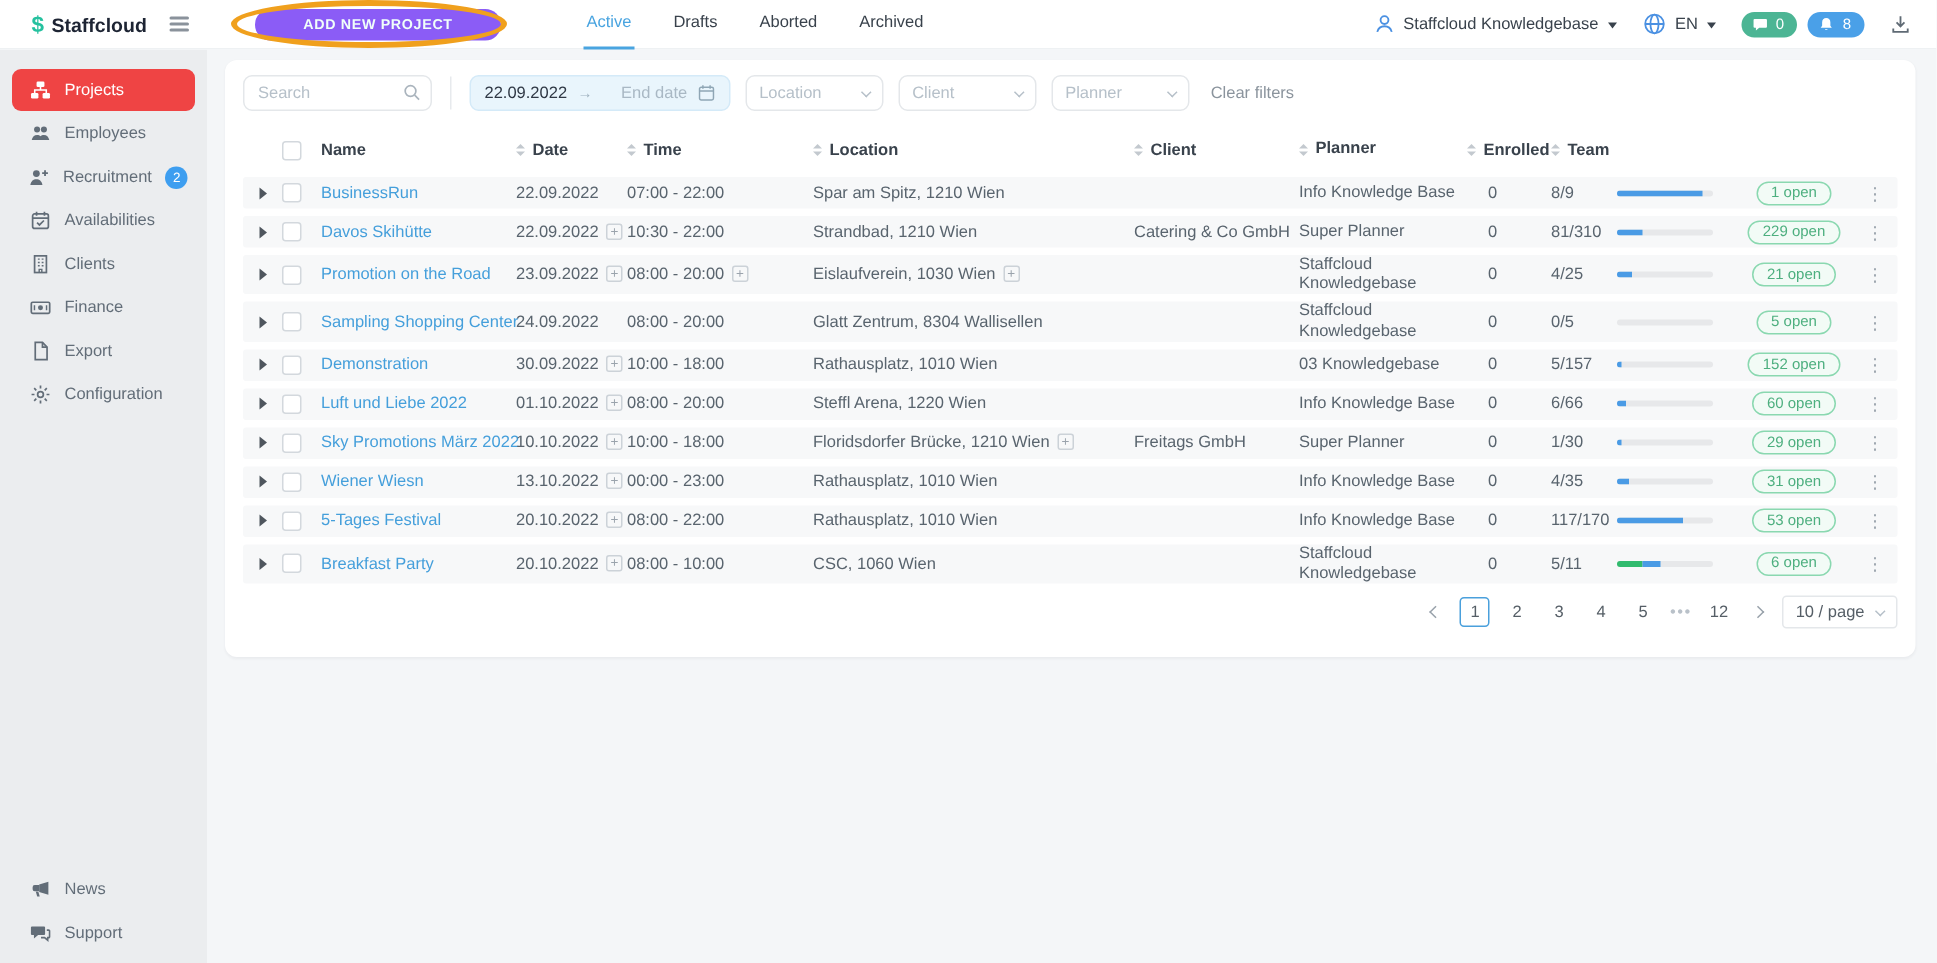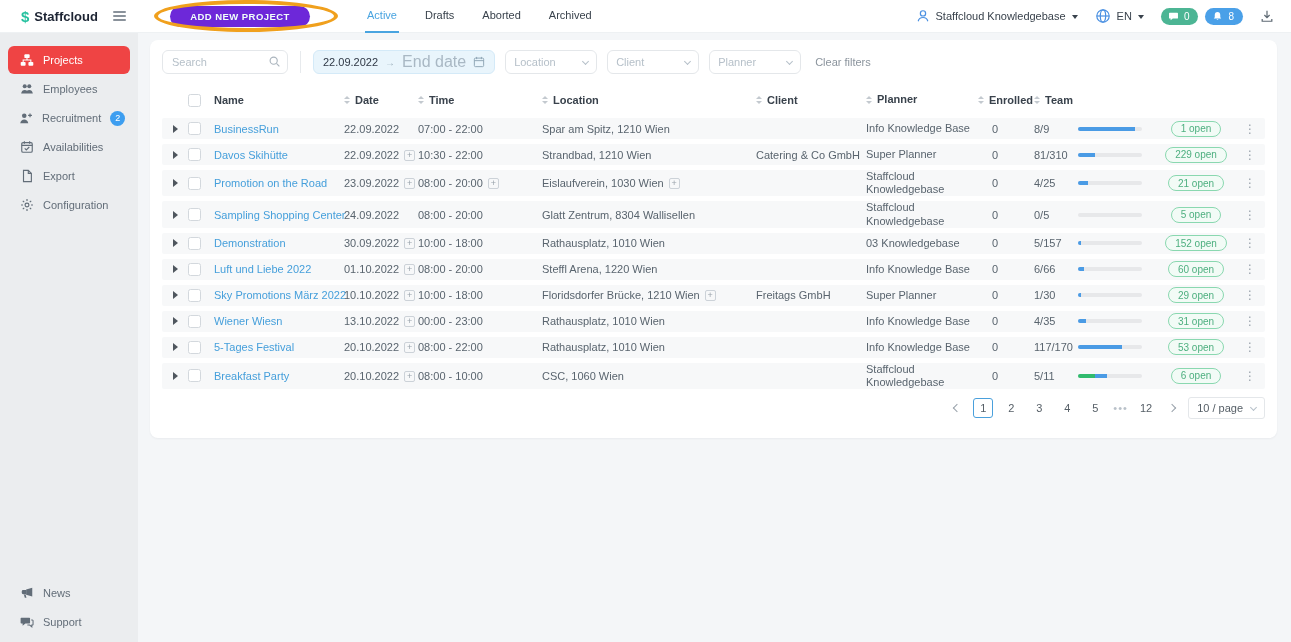--- a/index.html
+++ b/index.html
@@ -11,21 +11,21 @@
   }
   
   .topbar { position:absolute; top:0; left:0; right:0; height:33px; background:#fff;
     display:flex; align-items:center; border-bottom:1px solid #eef1f3; z-index:5; }
   .brand { width:138px; display:flex; align-items:center; padding:0 12px 0 21px; flex-shrink:0; }
   .brand-mark { color:#25c19f; font-weight:700; font-size:15px; margin-right:5px; }
   .brand-name { font-size:13px; font-weight:700; color:#1d2433; }
   .burger { margin-left:auto; display:flex; flex-direction:column; gap:2.5px; cursor:pointer; padding:3px 0; }
   .burger span { display:block; width:13px; height:1.6px; background:#8a929b; border-radius:1px; }
   .addwrap { position:relative; margin-left:32px; }
-  .add-btn { width:140px; height:21px; border:none; border-radius:11px; background:#6d28d9;
+  .add-btn { width:164px; height:21px; border:none; border-radius:11px; background:#8b5cf6;
     color:#f0fffa; font-size:9.5px; font-weight:700; letter-spacing:.45px; cursor:pointer;
     font-family:"Liberation Sans","DejaVu Sans",sans-serif; }
   .ellipse { position:absolute; left:-16px; top:-6px; width:184px; height:32px;
     border:4.5px solid #f0a01d; border-radius:50%; pointer-events:none; }
   .tabs { display:flex; margin-left:55px; height:33px; }
   .tab { margin-right:24px; padding:0 2px; display:flex; align-items:center; font-size:11px;
     color:#39424c; border-bottom:2px solid transparent; cursor:pointer; }
   .tab.active { color:#49a4e0; border-bottom-color:#49a4e0; }
   .tb-right { margin-left:auto; display:flex; align-items:center; gap:17px; padding-right:17px; }
   .tb-user, .tb-lang { display:flex; align-items:center; gap:6px; font-size:11px; color:#39424c; cursor:pointer; }
@@ -58,21 +58,21 @@
   .search input { width:100%; height:24px; border:1px solid #e4e7ea; border-radius:6px;
     padding:0 24px 0 9px; font-size:11px; color:#39424c; background:#fff;
     font-family:"Liberation Sans","DejaVu Sans",sans-serif; }
   .search input::placeholder { color:#b6c0c9; }
   .mag { position:absolute; right:7px; top:5px; color:#aab4bd; }
   .vdiv { width:1px; height:22px; background:#e7eaed; margin:0 2px; flex-shrink:0; }
   .daterange { display:flex; align-items:center; gap:7px; height:24px; padding:0 9px;
     background:#e9f5fc; border:1px solid #d4eaf8; border-radius:6px; cursor:pointer; }
   .dval { font-size:11px; color:#2f3845; }
   .darrow { font-size:10px; color:#9fb2bf; }
-  .dend { font-size:16px; color:#a9b8c4; }
+  .dend { font-size:11px; color:#a9b8c4;margin-left:12px; }
   .cal { color:#8fa6b5; display:flex; }
   .select { width:92px; height:24px; border:1px solid #e4e7ea; border-radius:6px; background:#fff;
     display:flex; align-items:center; justify-content:space-between; padding:0 8px;
     font-size:11px; color:#b6c0c9; cursor:pointer; flex-shrink:0; }
   .chev { width:5px; height:5px; border-right:1.3px solid #b6c0c9; border-bottom:1.3px solid #b6c0c9;
     transform:rotate(45deg); margin-top:-2px; }
   .clear { font-size:11px; color:#8b949d; margin-left:4px; cursor:pointer; }
   
   .table { margin-top:12px; }
   .thead { display:flex; align-items:center; height:24px; margin-bottom:6px; }
@@ -228,20 +228,39 @@
             <rect x="2" y="3" width="12" height="11" rx="1.5"></rect>
             <path d="M2 6.2h12M5 1.3v3M11 1.3v3"></path>
             <path d="M5.4 9.6l1.8 1.8 3.4-3.4"></path>
           </svg>
         </span>
         <span>Availabilities</span>
       </div>
       <div class="side-item">
         <span class="side-icon">
           <svg width="14" height="14" viewBox="0 0 16 16" fill="none" stroke="currentColor" stroke-width="1.3">
+            <rect x="3.5" y="1.8" width="9" height="12.7"></rect>
+            <path d="M6 4.3h1.4M8.9 4.3h1.4M6 6.8h1.4M8.9 6.8h1.4M6 9.3h1.4M8.9 9.3h1.4M7 14.5v-2.4h2v2.4" stroke-width="1.1"></path>
+          </svg>
+        </span>
+        <span>Clients</span>
+      </div>
+      <div class="side-item">
+        <span class="side-icon">
+          <svg width="14" height="14" viewBox="0 0 16 16">
+            <rect x="1" y="4" width="14" height="8.4" rx="1" fill="none" stroke="currentColor" stroke-width="1.3"></rect>
+            <circle cx="8" cy="8.2" r="1.9" fill="currentColor"></circle>
+            <path d="M3.4 6.3v3.8M12.6 6.3v3.8" stroke="currentColor" stroke-width="1.1"></path>
+          </svg>
+        </span>
+        <span>Finance</span>
+      </div>
+      <div class="side-item">
+        <span class="side-icon">
+          <svg width="14" height="14" viewBox="0 0 16 16" fill="none" stroke="currentColor" stroke-width="1.3">
             <path d="M4 1.5h5.5L13 5v9.5H4z"></path>
             <path d="M9.5 1.5V5H13"></path>
           </svg>
         </span>
         <span>Export</span>
       </div>
       <div class="side-item">
         <span class="side-icon">
           <svg width="14" height="14" viewBox="0 0 16 16" fill="none" stroke="currentColor" stroke-width="1.3">
             <circle cx="8" cy="8" r="2.2"></circle>

